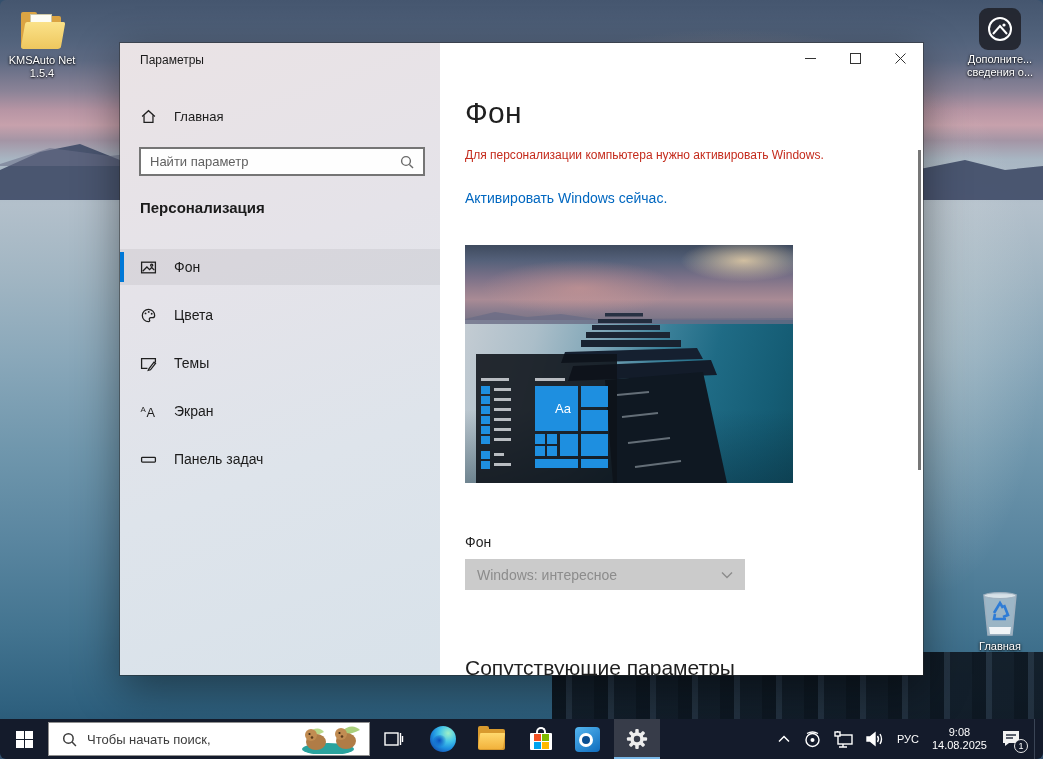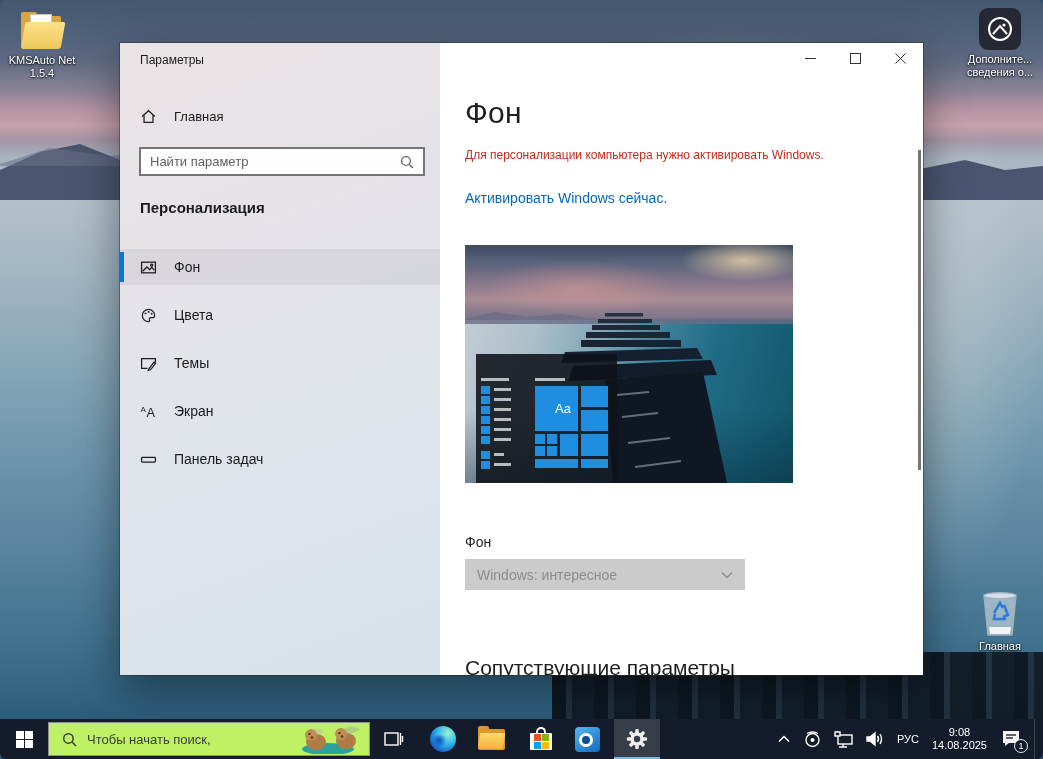--- a/index.html
+++ b/index.html
@@ -93,21 +93,21 @@
   .dropdown .dd-text { flex:1; }
   .related { position:absolute; left:25px; top:613px; font-size:21px; font-weight:400; color:#1f1f1f; }
   .scroll-thumb { position:absolute; right:2px; top:107px; width:3px; height:320px; background:#777; }
 
   
   .taskbar { position:absolute; left:0; bottom:0; width:1043px; height:40px; background:#141b2b; display:flex; align-items:stretch; z-index:50; }
   .tb-abs { position:absolute; top:0; height:40px; display:flex; align-items:center; justify-content:center; }
   .start-btn { left:0; width:48px; }
   .winlogo { display:grid; grid-template-columns:8px 8px; grid-template-rows:8px 8px; gap:1px; }
   .winlogo div { background:#fff; }
-  .tb-search { left:48px; width:322px; top:3px; height:34px; background:#bef264; border:1px solid #8f8f8f;
+  .tb-search { left:48px; width:322px; top:3px; height:34px; background:#ffffff; border:1px solid #8f8f8f;
     display:flex; align-items:center; position:absolute; }
   .tb-search input { flex:1; border:none; outline:none; font-size:13px; color:#2b2b2b; background:transparent;
     font-family:"Liberation Sans", sans-serif; }
   .tb-search input::placeholder { color:#3c3c3c; opacity:1; }
   .tb-search .mag { margin:0 10px 0 13px; flex:0 0 auto; }
   .otters { position:absolute; right:1px; top:1px; height:30px; }
   .taskview-btn { left:372px; width:42px; }
   .tb-app { width:46px; }
   .edge-btn { left:420px; } .explorer-btn { left:468px; } .store-btn { left:518px; } .outlook-btn { left:564px; }
   .settings-btn { left:614px; width:46px; background:#373c49; }

